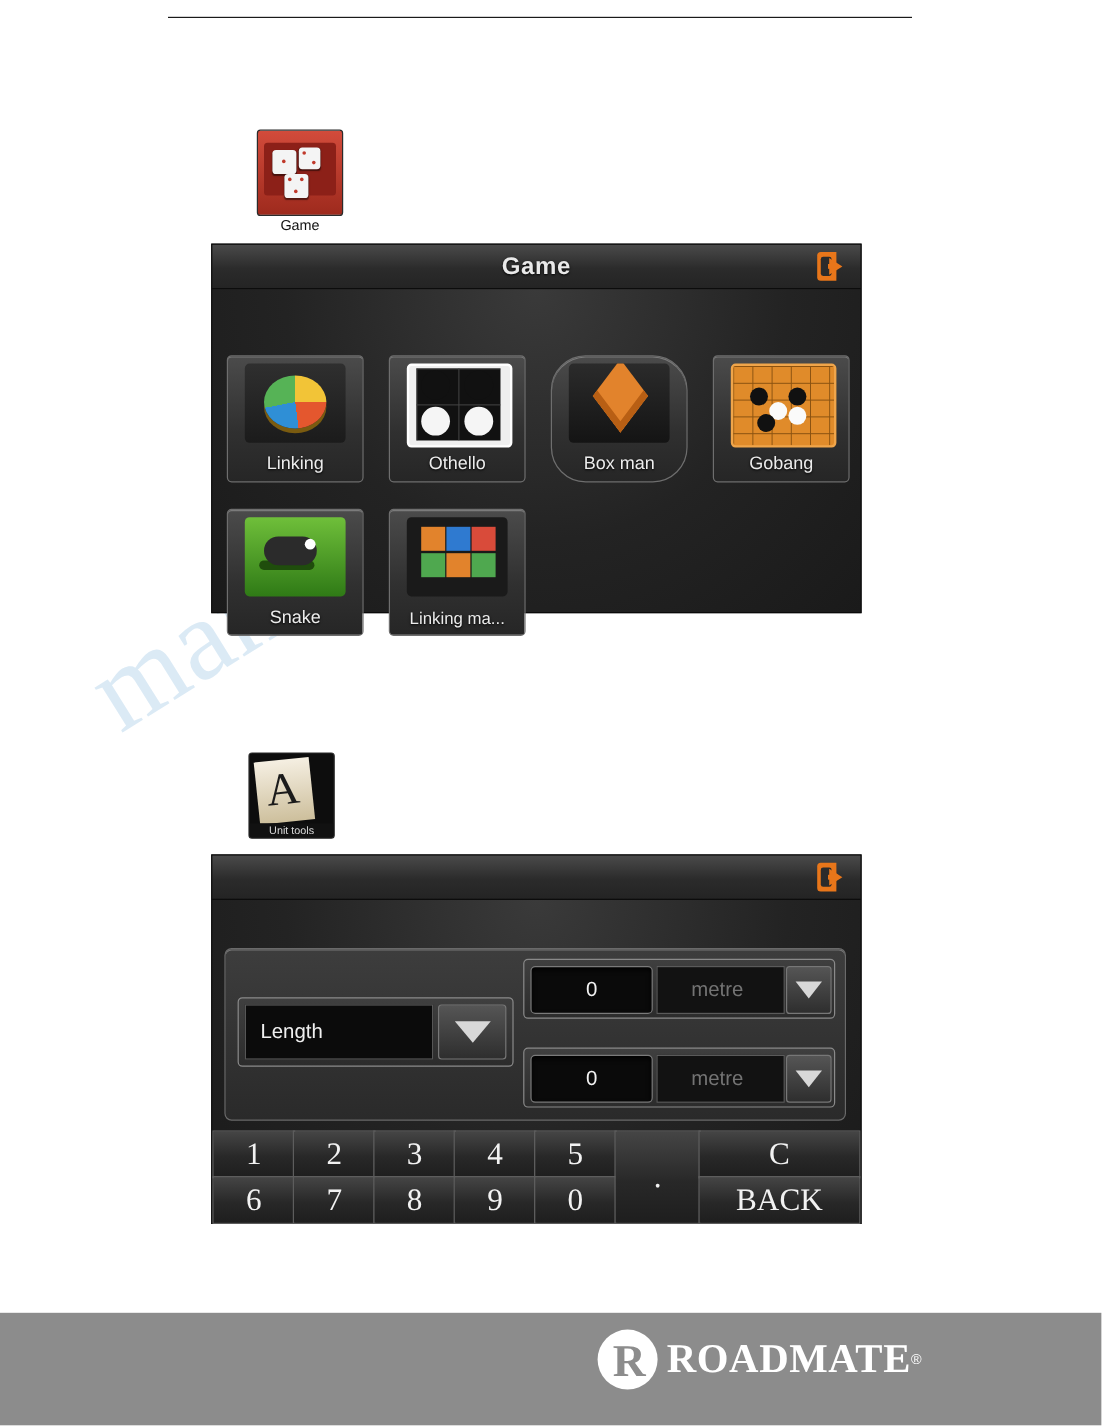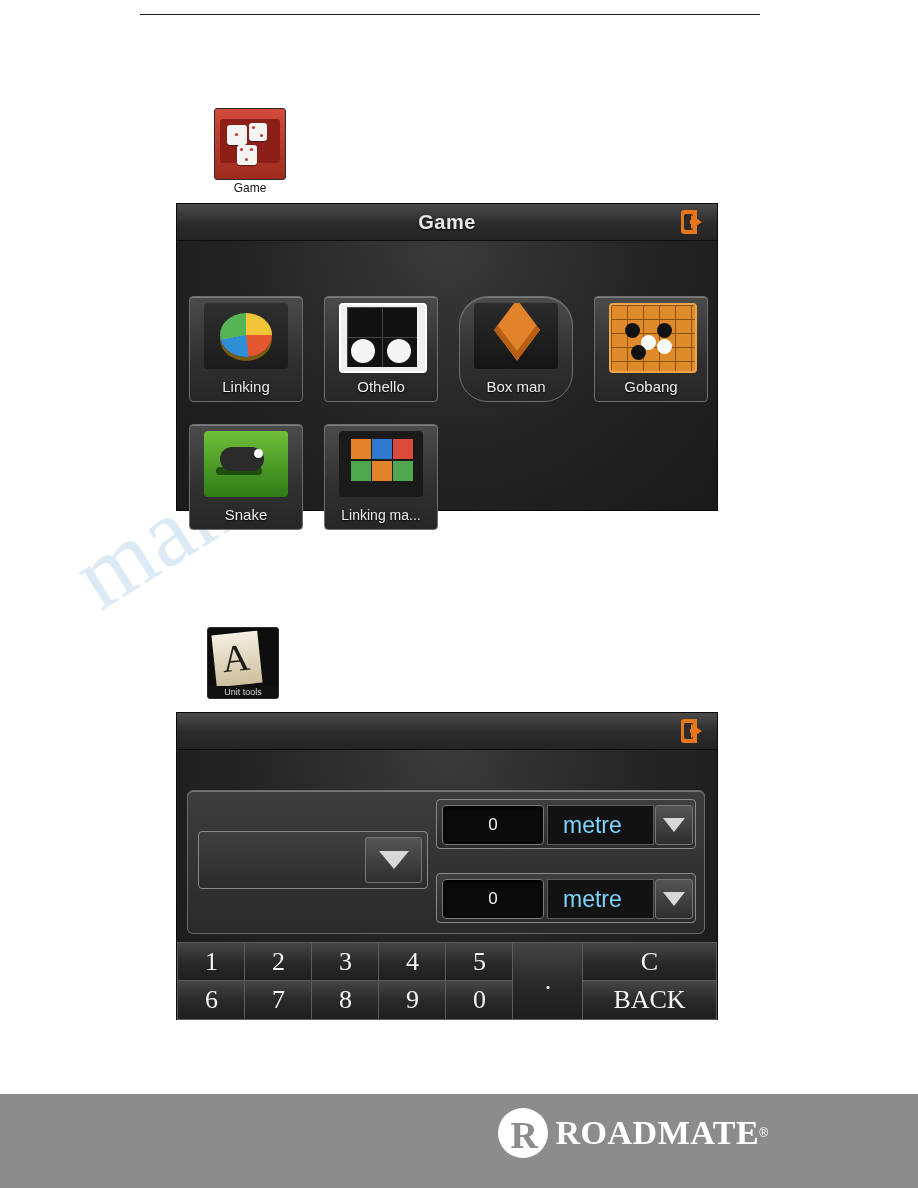--- a/index.html
+++ b/index.html
@@ -76,21 +76,21 @@
   .art-russian i{position:absolute;display:block;width:20px;height:20px;}
 
   
   .panel{position:absolute;border:1px solid #6a6a6a;border-radius:6px;
     background:linear-gradient(#3d3d3d,#2a2a2a);box-shadow:inset 0 1px 0 #777;}
   .fieldbox{position:absolute;border:1px solid #7a7a7a;border-radius:4px;background:#0a0a0a;
     box-shadow:inset 0 2px 4px #000;}
   .fieldbox .val{position:absolute;left:0;right:0;top:50%;transform:translateY(-50%);text-align:center;
     color:#f2f2f2;font-size:17px;}
   .unitbox{position:absolute;background:#121212;border:1px solid #5a5a5a;}
-  .unitbox .u{position:absolute;left:15px;top:50%;transform:translateY(-50%);color:#7dd3fc;font-size:23px;}
+  .unitbox .u{position:absolute;left:28px;top:50%;transform:translateY(-50%);color:#737373;font-size:17px;}
   .ddbtn{position:absolute;border:1px solid #777;border-radius:3px;background:linear-gradient(#555,#2e2e2e);}
   .ddbtn .caret{position:absolute;left:50%;top:50%;transform:translate(-50%,-50%);
     width:0;height:0;border-left:15px solid transparent;border-right:15px solid transparent;border-top:18px solid #d8d8d8;}
   .selbox{position:absolute;border:1px solid #8a8a8a;border-radius:4px;background:linear-gradient(#3f3f3f,#2c2c2c);}
   .selfield{position:absolute;background:#0b0b0b;border:1px solid #565656;}
   .selfield .t{position:absolute;left:12px;top:50%;transform:translateY(-50%);color:#f0f0f0;font-size:17px;}
 
   
   .key{position:absolute;border:1px solid #5d5d5d;background:linear-gradient(#454545,#282828 55%,#1e1e1e);
     color:#f2f2f2;text-align:center;font-family:"Liberation Serif",serif;}
@@ -221,20 +221,23 @@
         <div class="door"></div>
           <div class="arr"></div>
           <div class="bar"></div>
       </div>
     </div>
     <div class="dev-body" style="height:269px;">
 
       <div class="panel" style="left:10px;top:40px;width:516px;height:142px;">
 
         <div class="selbox" style="left:10px;top:40px;width:228px;height:56px;">
+          <div class="selfield" style="left:5px;top:5px;width:155px;height:44px;">
+            <div class="t">Length</div>
+          </div>
           <div class="ddbtn" style="left:166px;top:5px;width:55px;height:44px;">
             <div class="caret"></div>
           </div>
         </div>
 
         <div class="selbox" style="left:248px;top:8px;width:258px;height:48px;">
           <div class="fieldbox" style="left:5px;top:5px;width:100px;height:38px;">
             <div class="val">0</div>
           </div>
           <div class="unitbox" style="left:110px;top:5px;width:105px;height:38px;">

